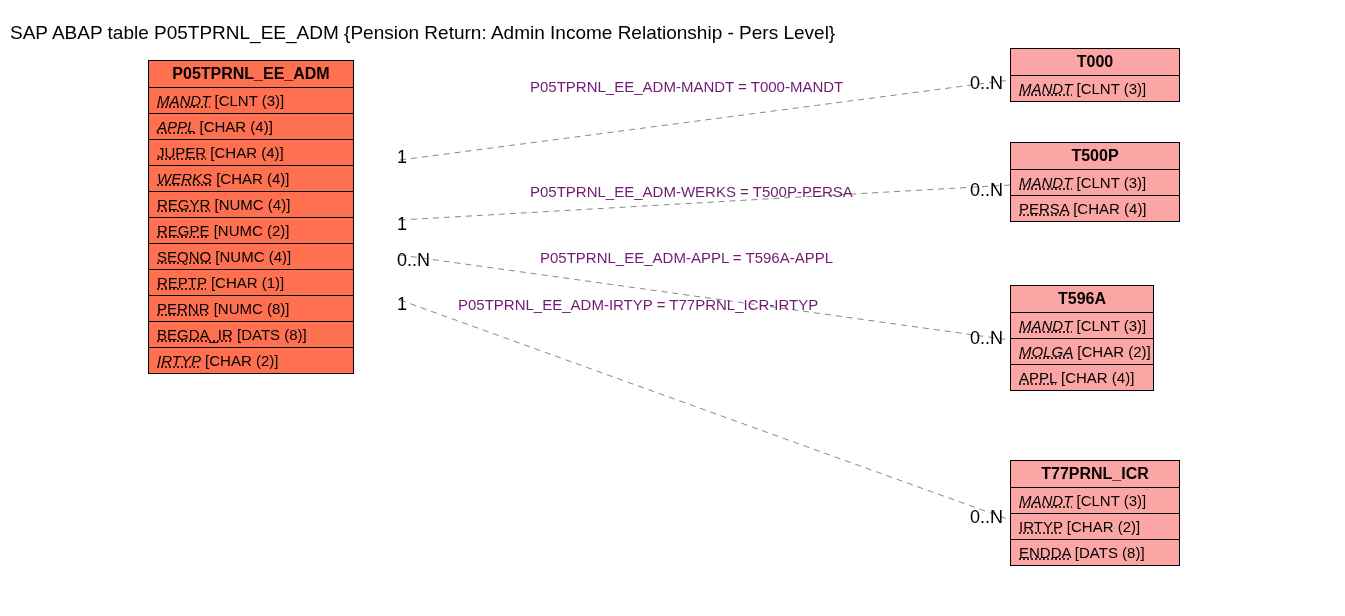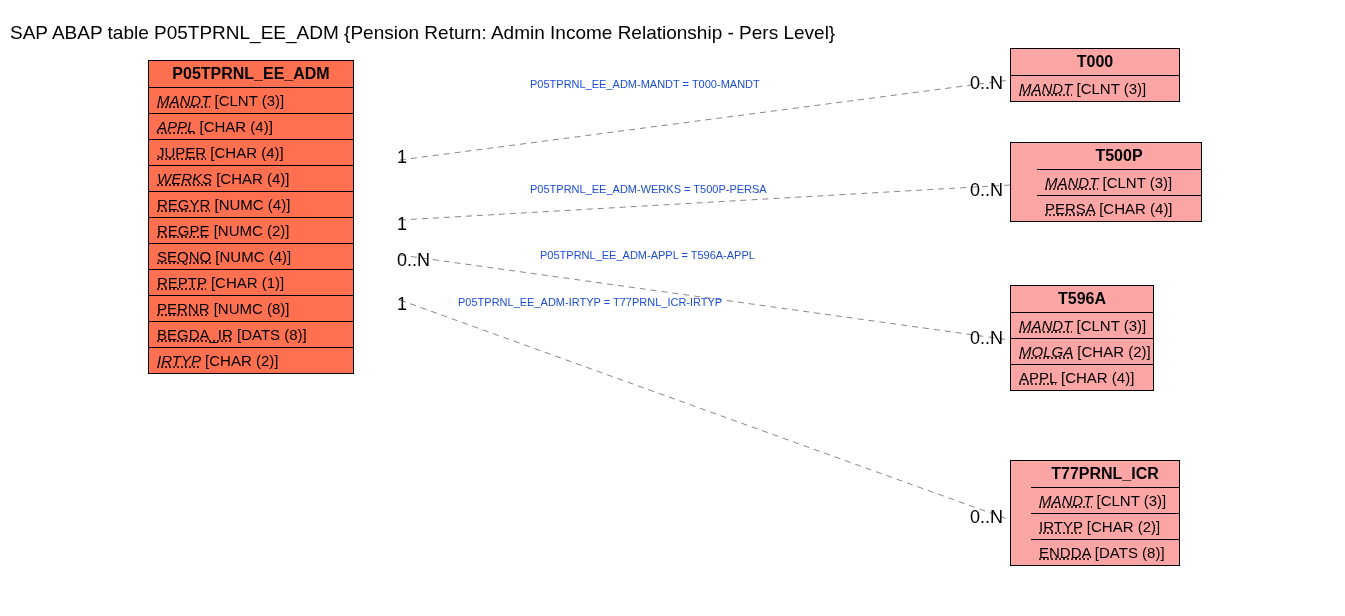--- a/index.html
+++ b/index.html
@@ -41,22 +41,22 @@
     border-bottom: none;
   }
   .fld {
     text-decoration: underline dotted;
   }
   .ital { font-style: italic; }
   .main { background: #ff7050; }
   .ref  { background: #fca5a5; }
   .rel-label {
     position: absolute;
-    font-size: 11px;
-    color: #1d4ed8;
+    font-size: 15px;
+    color: #701a75;
     white-space: nowrap;
     text-align: center;
   }
   .card {
     position: absolute;
     font-size: 18px;
     color: #000;
   }
   svg.lines {
     position: absolute;
@@ -100,34 +100,34 @@
   <div class="row"><span class="fld">PERNR</span> <span>[NUMC (8)]</span></div>
   <div class="row"><span class="fld">BEGDA_IR</span> <span>[DATS (8)]</span></div>
   <div class="row"><span class="fld ital">IRTYP</span> <span>[CHAR (2)]</span></div>
 </div>
 
 <div class="entity ref" style="left:1010px; top:48px; width:170px;">
   <div class="hdr">T000</div>
   <div class="row"><span class="fld ital">MANDT</span> <span>[CLNT (3)]</span></div>
 </div>
 
-<div class="entity ref" style="left:1010px; top:142px; width:192px;padding-left:26px;">
+<div class="entity ref" style="left:1010px; top:142px; width:170px;">
   <div class="hdr">T500P</div>
   <div class="row"><span class="fld ital">MANDT</span> <span>[CLNT (3)]</span></div>
   <div class="row"><span class="fld">PERSA</span> <span>[CHAR (4)]</span></div>
 </div>
 
 <div class="entity ref" style="left:1010px; top:285px; width:144px;">
   <div class="hdr">T596A</div>
   <div class="row"><span class="fld ital">MANDT</span> <span>[CLNT (3)]</span></div>
   <div class="row"><span class="fld ital">MOLGA</span> <span>[CHAR (2)]</span></div>
   <div class="row"><span class="fld">APPL</span> <span>[CHAR (4)]</span></div>
 </div>
 
-<div class="entity ref" style="left:1010px; top:460px; width:170px;padding-left:20px;">
+<div class="entity ref" style="left:1010px; top:460px; width:170px;">
   <div class="hdr">T77PRNL_ICR</div>
   <div class="row"><span class="fld ital">MANDT</span> <span>[CLNT (3)]</span></div>
   <div class="row"><span class="fld">IRTYP</span> <span>[CHAR (2)]</span></div>
   <div class="row"><span class="fld">ENDDA</span> <span>[DATS (8)]</span></div>
 </div>
 
 <div class="rel-label" style="left:530px; top:78px;">P05TPRNL_EE_ADM-MANDT = T000-MANDT</div>
 <div class="rel-label" style="left:530px; top:183px;">P05TPRNL_EE_ADM-WERKS = T500P-PERSA</div>
 <div class="rel-label" style="left:540px; top:249px;">P05TPRNL_EE_ADM-APPL = T596A-APPL</div>
 <div class="rel-label" style="left:458px; top:296px;">P05TPRNL_EE_ADM-IRTYP = T77PRNL_ICR-IRTYP</div>

